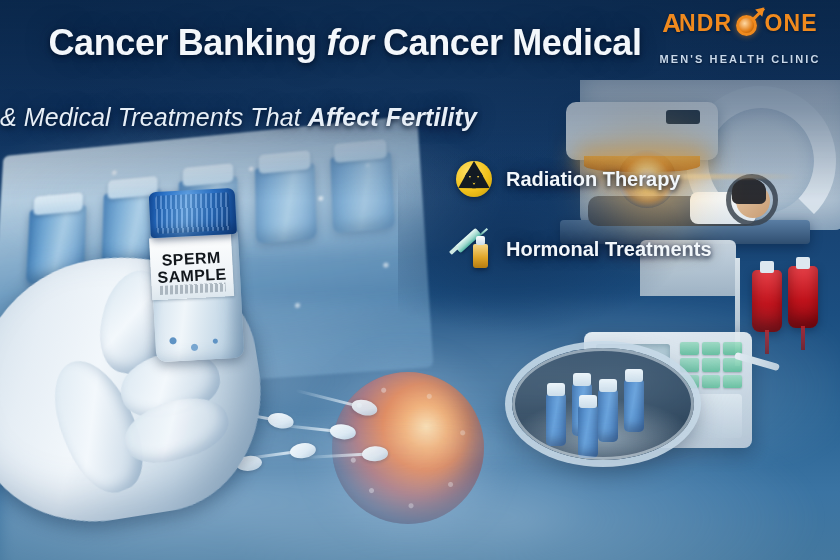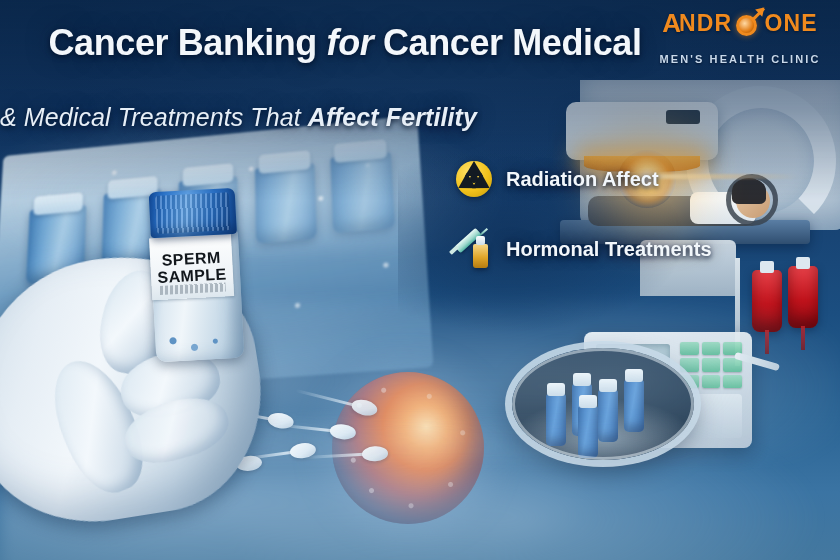--- a/index.html
+++ b/index.html
@@ -588,21 +588,21 @@
 
     <div class="bullet">
       <span class="bullet-icon">
         <span class="rad-circle">
           <span class="rad-blade" style="transform:translate(-50%,-100%) rotate(0deg) translateY(-3px);"></span>
           <span class="rad-blade" style="transform:translate(-50%,-100%) rotate(120deg) translateY(-3px);"></span>
           <span class="rad-blade" style="transform:translate(-50%,-100%) rotate(240deg) translateY(-3px);"></span>
           <span class="rad-dot"></span>
         </span>
       </span>
-      <span class="bullet-label">Radiation Affect</span>
+      <span class="bullet-label">Radiation Therapy</span>
     </div>
 
 
     <div class="bullet">
       <span class="bullet-icon">
         <span class="syr-needle"></span>
         <span class="syr-barrel"></span>
         <span class="syr-plunger"></span>
         <span class="amp"></span>
       </span>

